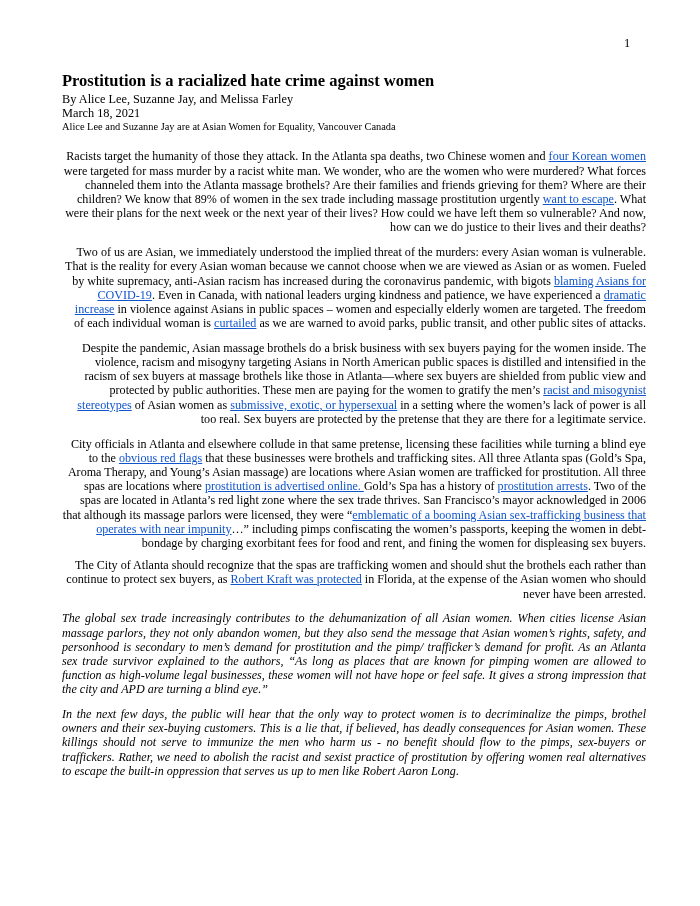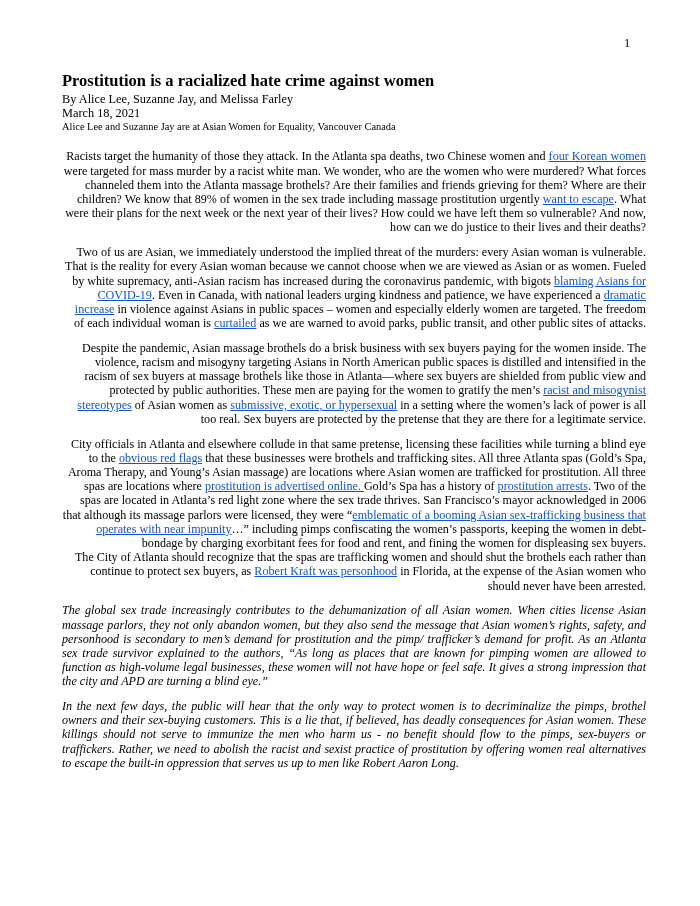--- a/index.html
+++ b/index.html
@@ -54,21 +54,21 @@
     font-size:12.1px;
     line-height:14.2px;
     margin:0 0 10.5px 0;
     text-align:right;
   }
   .body-paragraphs p.justify{
     text-align:justify;
     font-style:italic;
   }
   .body-paragraphs p.no-gap{
-    margin-bottom:0;
+    margin-bottom:8px;
   }
   .body-paragraphs a{
     color:var(--link-color);
     text-decoration:underline;
     cursor:pointer;
   }
 </style>
 </head>
 <body>
 
@@ -83,18 +83,18 @@
     <div class="date-line">March 18, 2021</div>
 
     <div class="affiliation">Alice Lee and Suzanne Jay are at Asian Women for Equality, Vancouver Canada</div>
 
 
     <div class="body-paragraphs">
         <p><span>Racists target the humanity of those they attack. In the Atlanta spa deaths, two Chinese women and </span><a href="#">four Korean women</a><span> were targeted for mass murder by a racist white man. We wonder, who are the women who were murdered? What forces channeled them into the Atlanta massage brothels?  Are their families and friends grieving for them? Where are their children? We know that 89% of women in the sex trade including massage prostitution urgently </span><a href="#">want to escape</a><span>. What were their plans for the next week or the next year of their lives? How could we have left them so vulnerable? And now, how can we do justice to their lives and their deaths?</span></p>
         <p><span>Two of us are Asian, we immediately understood the implied threat of the murders:  every Asian woman is vulnerable. That is the reality for every Asian woman because we cannot choose when we are viewed as Asian or as women. Fueled by white supremacy, anti-Asian racism has increased during the coronavirus pandemic, with bigots </span><a href="#">blaming Asians for COVID-19</a><span>. Even in Canada, with national leaders urging kindness and patience, we have experienced a </span><a href="#">dramatic increase</a><span> in violence against Asians in public spaces – women and especially elderly women are targeted. The freedom of each individual woman is </span><a href="#">curtailed</a><span> as we are warned to avoid parks, public transit, and other public sites of attacks.</span></p>
         <p><span>Despite the pandemic, Asian massage brothels do a brisk business with sex buyers paying for the women inside. The violence, racism and misogyny targeting Asians in North American public spaces is distilled and intensified in the racism of sex buyers at massage brothels like those in Atlanta—where sex buyers are shielded from public view and protected by public authorities. These men are paying for the women to gratify the men’s </span><a href="#">racist and misogynist stereotypes</a><span> of Asian women as </span><a href="#">submissive, exotic, or hypersexual</a><span> in a setting where the women’s lack of power is all too real.  Sex buyers are protected by the pretense that they are there for a legitimate service.</span></p>
         <p class="no-gap"><span>City officials in Atlanta and elsewhere collude in that same pretense, licensing these facilities while turning a blind eye to the </span><a href="#">obvious red flags</a><span> that these businesses were brothels and trafficking sites. All three Atlanta spas (Gold’s Spa, Aroma Therapy, and Young’s Asian massage) are locations where Asian women are trafficked for prostitution. All three spas are locations where </span><a href="#">prostitution is advertised online. </a><span> Gold’s Spa has a history of </span><a href="#">prostitution arrests</a><span>. Two of the spas are located in Atlanta’s red light zone where the sex trade thrives.  San Francisco’s mayor acknowledged in 2006 that although its massage parlors were licensed, they were “</span><a href="#">emblematic of a booming Asian sex-trafficking business that operates with near impunity</a><span>…” including pimps confiscating the women’s passports, keeping the women in debt-bondage by charging exorbitant fees for food and rent, and fining the women for displeasing sex buyers.</span></p>
-        <p><span>The City of Atlanta should recognize that the spas are trafficking women and should shut the brothels each rather than continue to protect sex buyers, as </span><a href="#">Robert Kraft was personhood</a><span> in Florida, at the expense of the Asian women who should never have been arrested.</span></p>
+        <p><span>The City of Atlanta should recognize that the spas are trafficking women and should shut the brothels each rather than continue to protect sex buyers, as </span><a href="#">Robert Kraft was protected</a><span> in Florida, at the expense of the Asian women who should never have been arrested.</span></p>
         <p class="justify"><span>The global sex trade increasingly contributes to the dehumanization of all Asian women. When cities license Asian massage parlors, they not only abandon women, but they also send the message that Asian women’s rights, safety, and personhood is secondary to men’s demand for prostitution and the pimp/ trafficker’s demand for profit. As an Atlanta sex trade survivor explained to the authors, “As long as places that are known for pimping women are allowed to function as high-volume legal businesses, these women will not have hope or feel safe. It gives a strong impression that the city and APD are turning a blind eye.”</span></p>
         <p class="justify"><span>In the next few days, the public will hear that the only way to protect women is to decriminalize the pimps, brothel owners and their sex-buying customers. This is a lie that, if believed, has deadly consequences for Asian women. These killings should not serve to immunize the men who harm us - no benefit should flow to the pimps, sex-buyers or traffickers. Rather, we need to abolish the racist and sexist practice of prostitution by offering women real alternatives to escape the built-in oppression that serves us up to men like Robert Aaron Long.</span></p>
       </div>
   </div>
 </div>
 
 </body></html>

